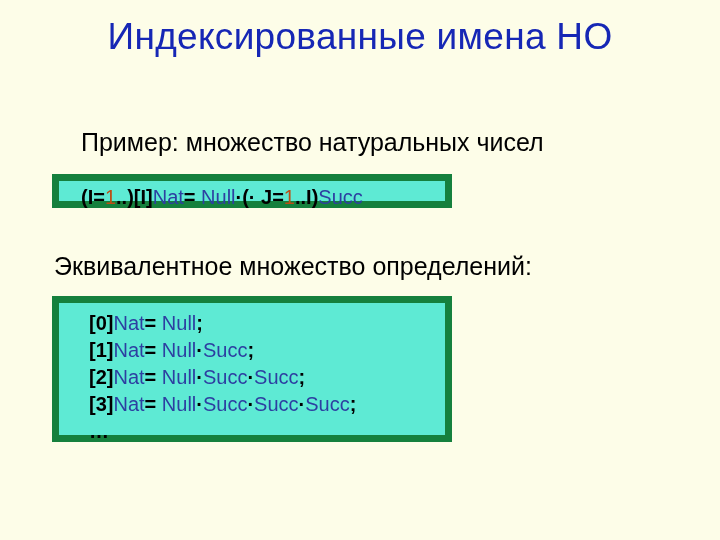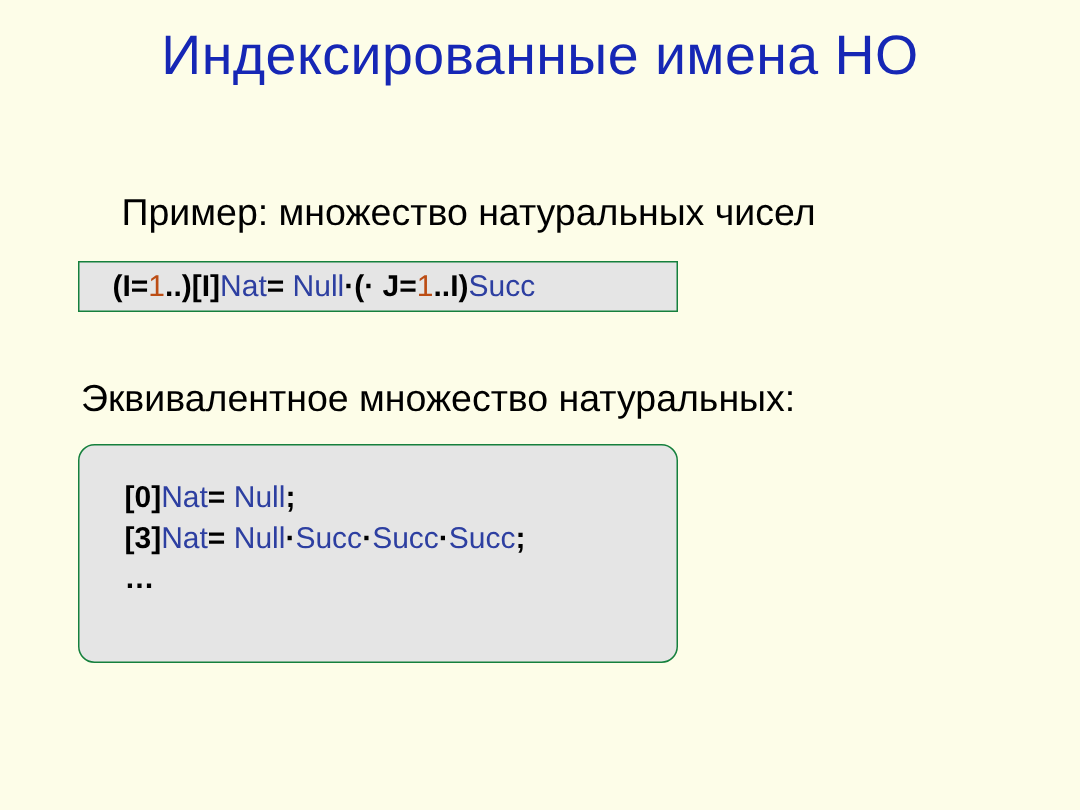--- a/index.html
+++ b/index.html
@@ -23,22 +23,22 @@
   }
   .subtitle1 {
     position: absolute;
     top: 128px;
     left: 48px;
     font-size: 25px;
     color: #000;
     margin-left: 33px;
   }
   .box {
-    background: #e5e5e5;
-    border: 1px solid #15803d;
+    background: #5eead4;
+    border: 7px solid #15803d;
     position: absolute;
     font-family: Arial, Helvetica, sans-serif;
     font-size: 20px;
     line-height: 1.25;
     padding: 6px 4px 6px 4px;
     box-sizing: border-box;
   }
   .box1 {
     top: 174px;
     left: 52px;
@@ -56,22 +56,21 @@
     top: 252px;
     left: 54px;
     font-size: 25px;
     color: #000;
   }
   .box2 {
     top: 296px;
     left: 52px;
     width: 400px;
     height: 146px;
-    padding-top: 21px;
-    border-radius: 11px;
+    padding-top: 6px;
   }
   .box2-inner {
     padding-left: 26px;
   }
   .row {
     margin: 2px 0;
     white-space: nowrap;
   }
   .bold { font-weight: bold; }
   .blue { color: #2d3fa1; }
@@ -83,21 +82,23 @@
 <div class="title">Индексированные имена НО</div>
 
 <div class="subtitle1">Пример: множество натуральных чисел</div>
 
 <div class="box box1">
   <div class="box1-inner">
     <span class="bold">(I=</span><span class="num">1</span><span class="bold">..)[I]</span><span class="blue">Nat</span><span class="bold">= </span><span class="blue">Null</span><span class="bold">·(· J=</span><span class="num">1</span><span class="bold">..I)</span><span class="blue">Succ</span>
   </div>
 </div>
 
-<div class="subtitle2">Эквивалентное множество натуральных:</div>
+<div class="subtitle2">Эквивалентное множество определений:</div>
 
 <div class="box box2">
   <div class="box2-inner" id="rows-container">
       <div class="row"><span class="bold">[0]</span><span class="blue">Nat</span><span class="bold">= </span><span class="blue">Null</span><span class="bold">;</span></div>
+      <div class="row"><span class="bold">[1]</span><span class="blue">Nat</span><span class="bold">= </span><span class="blue">Null</span><span class="bold">·</span><span class="blue">Succ</span><span class="bold">;</span></div>
+      <div class="row"><span class="bold">[2]</span><span class="blue">Nat</span><span class="bold">= </span><span class="blue">Null</span><span class="bold">·</span><span class="blue">Succ</span><span class="bold">·</span><span class="blue">Succ</span><span class="bold">;</span></div>
       <div class="row"><span class="bold">[3]</span><span class="blue">Nat</span><span class="bold">= </span><span class="blue">Null</span><span class="bold">·</span><span class="blue">Succ</span><span class="bold">·</span><span class="blue">Succ</span><span class="bold">·</span><span class="blue">Succ</span><span class="bold">;</span></div>
       <div class="row bold">…</div>
     </div>
 </div>
 
 </body></html>

